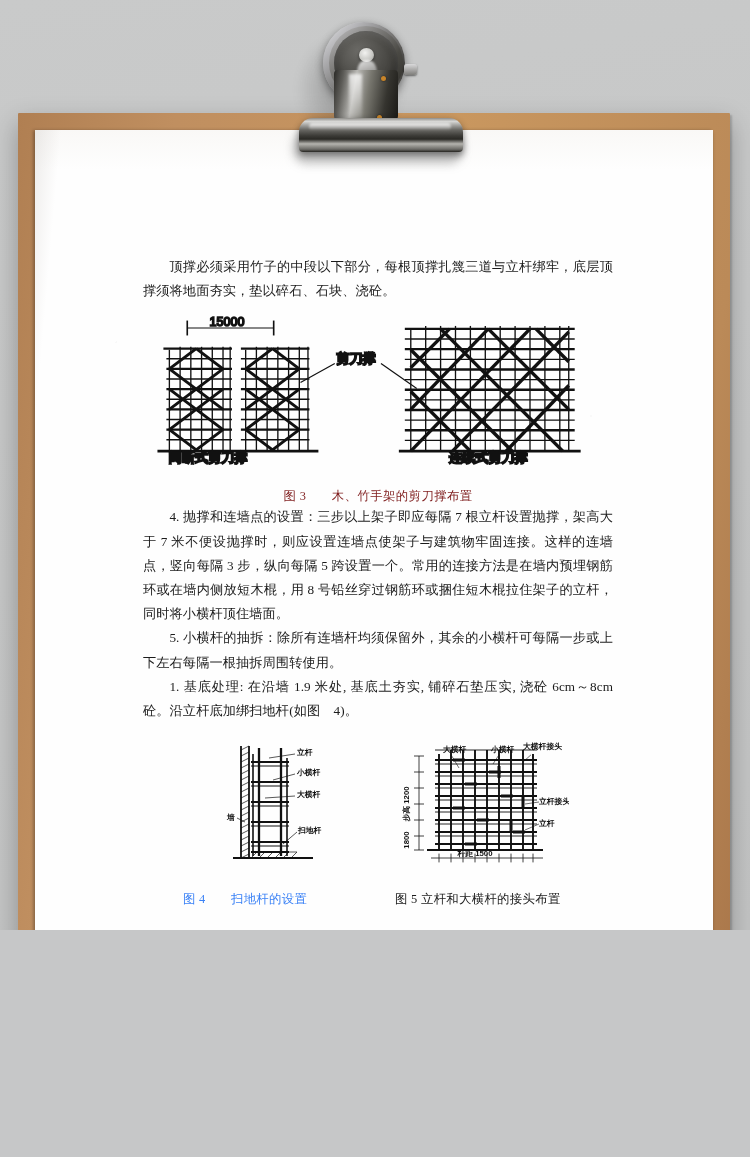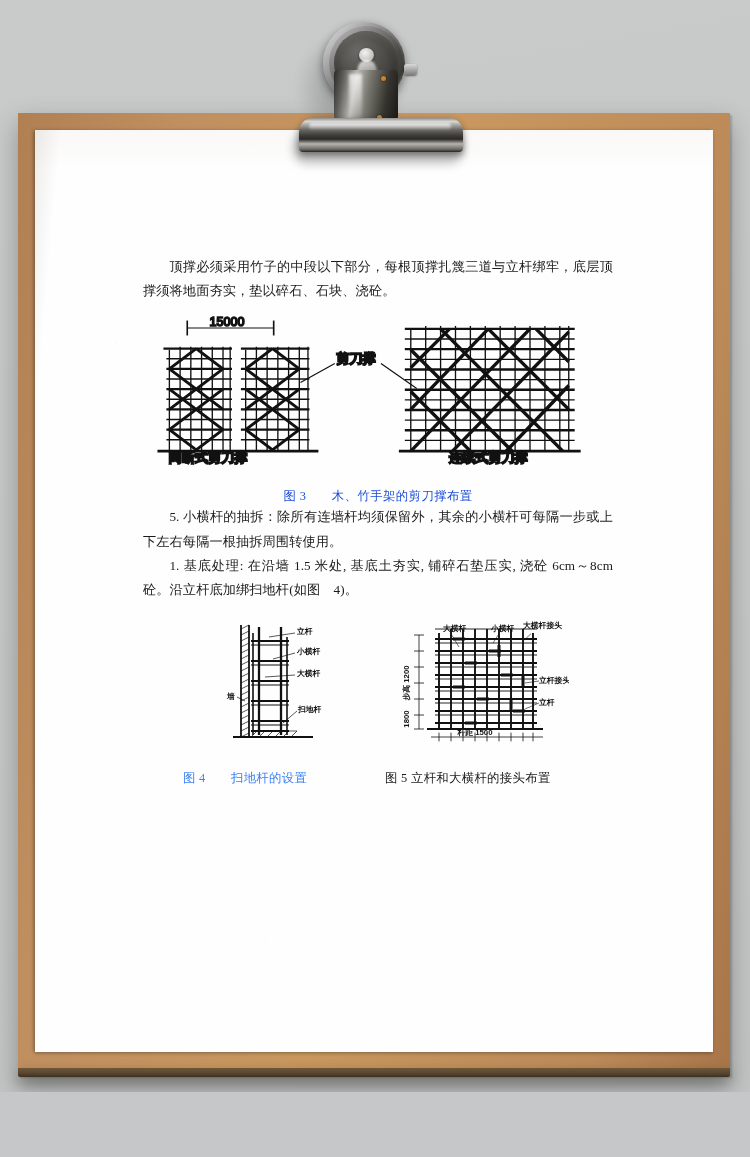--- a/index.html
+++ b/index.html
@@ -10,21 +10,21 @@
   }
   body {
     font-family: "Liberation Serif", "DejaVu Serif", serif;
     background: #c6c7c8;
   }
 
   
   #scene {
     position: relative;
     width: 750px;
-    height: 1092px;
+    height: 930px;
     background: linear-gradient(170deg, #c9caca 0%, #c6c7c7 40%, #c2c3c3 100%);
     overflow: hidden;
   }
 
   
   #board {
     position: absolute;
     left: 18px;
     top: 113px;
     width: 712px;
@@ -183,32 +183,32 @@
     letter-spacing: 0.1px;
   }
   .indent { text-indent: 2em; }
 
   
   #fig3-wrap { position: relative; width: 470px; height: 172px; margin-top: 11px; }
   #fig3-svg { position: absolute; left: 10px; top: 0; }
   .fig-caption {
     text-align: center;
     font-size: 12.4px;
-    color: #1d4ed8;
+    color: #7f1d1d;
     letter-spacing: 0.4px;
     margin-top: 2px;
   }
 
   
   #figs-bottom { position: relative; width: 470px; height: 148px; margin-top: 19px; }
   #fig4-svg { position: absolute; left: 78px; top: 0; }
   #fig5-svg { position: absolute; left: 256px; top: 0; }
   .cap-row { position: relative; width: 470px; height: 20px; margin-top: 1px; }
   .cap4 { position: absolute; left: 40px; top: 0; font-size: 12.4px; color: #3b82f6; letter-spacing: .3px; }
-  .cap5 { position: absolute; left: 242px; top: 0; font-size: 12.4px; color: #1c1c1c; letter-spacing: .3px; }
+  .cap5 { position: absolute; left: 252px; top: 0; font-size: 12.4px; color: #1c1c1c; letter-spacing: .3px; }
 
   .fg-label { font-family: "Liberation Sans", sans-serif; font-size: 4.4px; fill: #121212; font-weight: bold; }
   .fg-label-s { font-family: "Liberation Sans", sans-serif; font-size: 3.9px; fill: #121212; font-weight: bold; }
   .fg-dim { font-family: "Liberation Sans", sans-serif; font-size: 4.2px; fill: #121212; }
 
   
   #speckle {
     position: absolute; left:0; top:0; width:678px; height:922px;
     pointer-events: none;
     opacity: .5;
@@ -354,22 +354,23 @@
               <line x1="112" y1="5" x2="139" y2="32"></line>
               <line x1="86" y1="26" x2="106" y2="46"></line>
               <line x1="128" y1="5" x2="139" y2="16"></line>
             </g>
             <text class="fg-label" x="112" y="49.6" text-anchor="middle">连续式剪刀撑</text>
           </g>
         </svg>
       </div>
       <div class="fig-caption">图 3　　木、竹手架的剪刀撑布置</div>
 
+      <p class="para indent">4. 抛撑和连墙点的设置：三步以上架子即应每隔 7 根立杆设置抛撑，架高大于 7 米不便设抛撑时，则应设置连墙点使架子与建筑物牢固连接。这样的连墙点，竖向每隔 3 步，纵向每隔 5 跨设置一个。常用的连接方法是在墙内预埋钢筋环或在墙内侧放短木棍，用 8 号铅丝穿过钢筋环或捆住短木棍拉住架子的立杆，同时将小横杆顶住墙面。</p>
       <p class="para indent">5. 小横杆的抽拆：除所有连墙杆均须保留外，其余的小横杆可每隔一步或上下左右每隔一根抽拆周围转使用。</p>
-      <p class="para indent">1. 基底处理: 在沿墙 1.5 米处, 基底土夯实, 铺碎石垫压实, 浇砼 6cm～8cm 砼。沿立杆底加绑扫地杆(如图　4)。</p>
+      <p class="para indent">1. 基底处理: 在沿墙 1.9 米处, 基底土夯实, 铺碎石垫压实, 浇砼 6cm～8cm 砼。沿立杆底加绑扫地杆(如图　4)。</p>
 
       <div id="figs-bottom">
 
         <svg id="fig4-svg" width="118" height="124" viewBox="0 0 59 62">
           <g stroke="#111" fill="none" stroke-width="0.5">
 
             <line x1="10" y1="2" x2="10" y2="58" stroke-width="0.9"></line>
             <line x1="14" y1="2" x2="14" y2="58" stroke-width="0.9"></line>
             <g stroke-width="0.35">
               <line x1="10" y1="4" x2="14" y2="2"></line>

